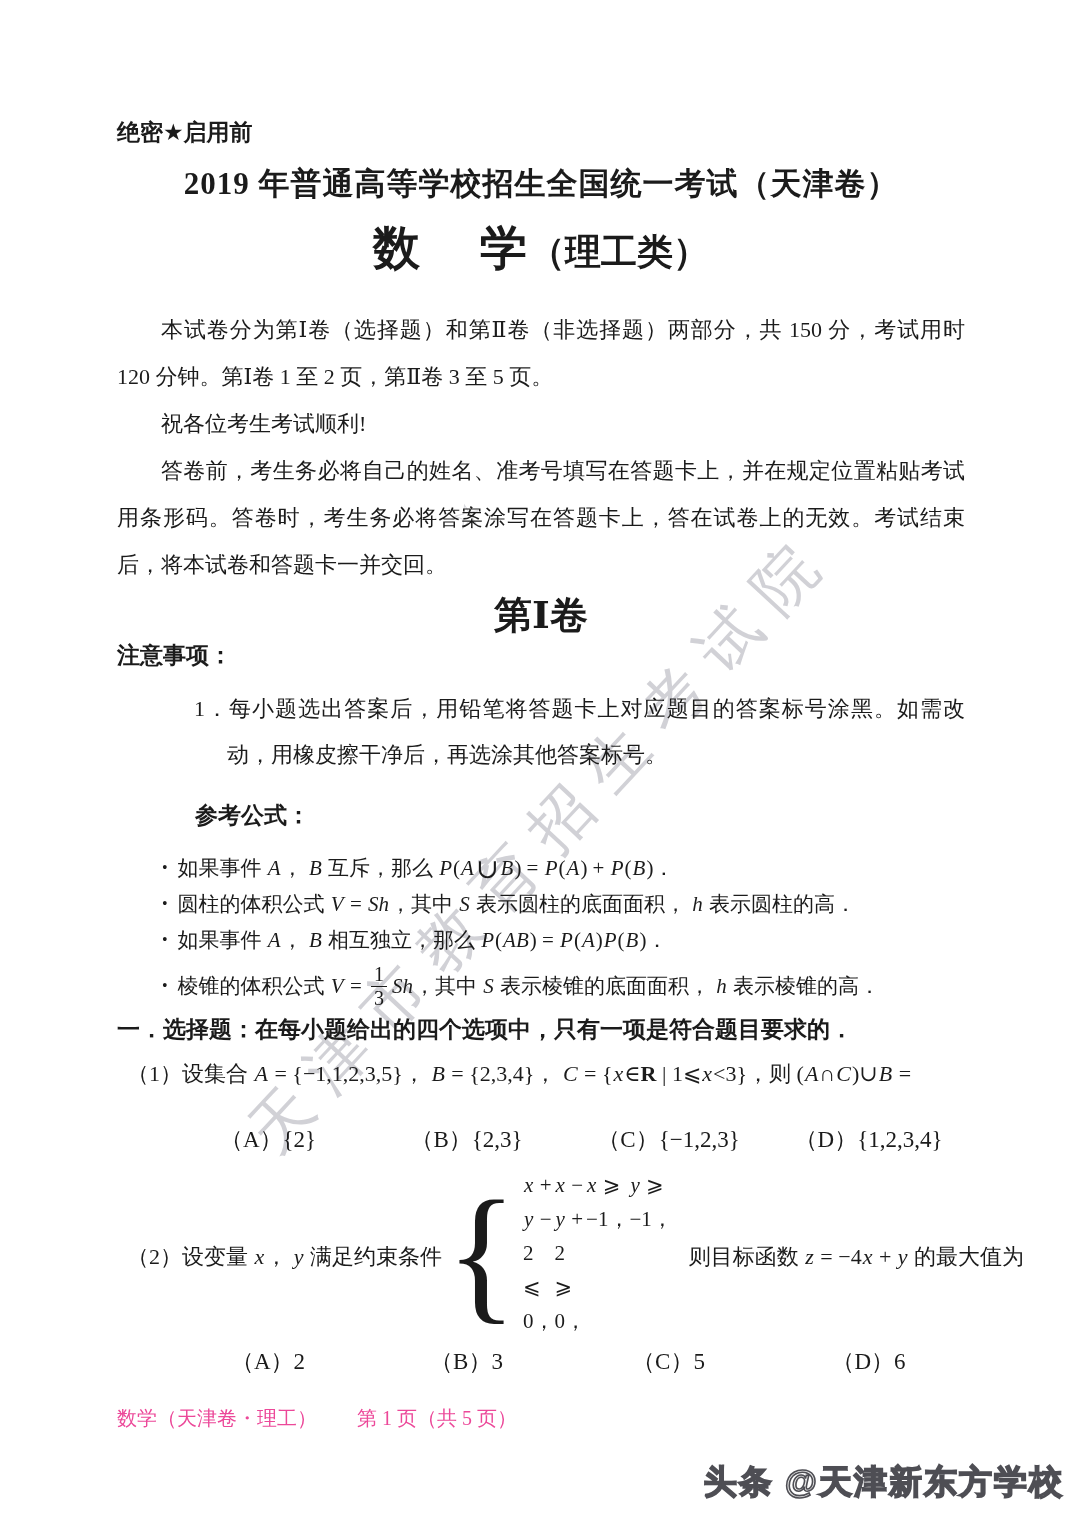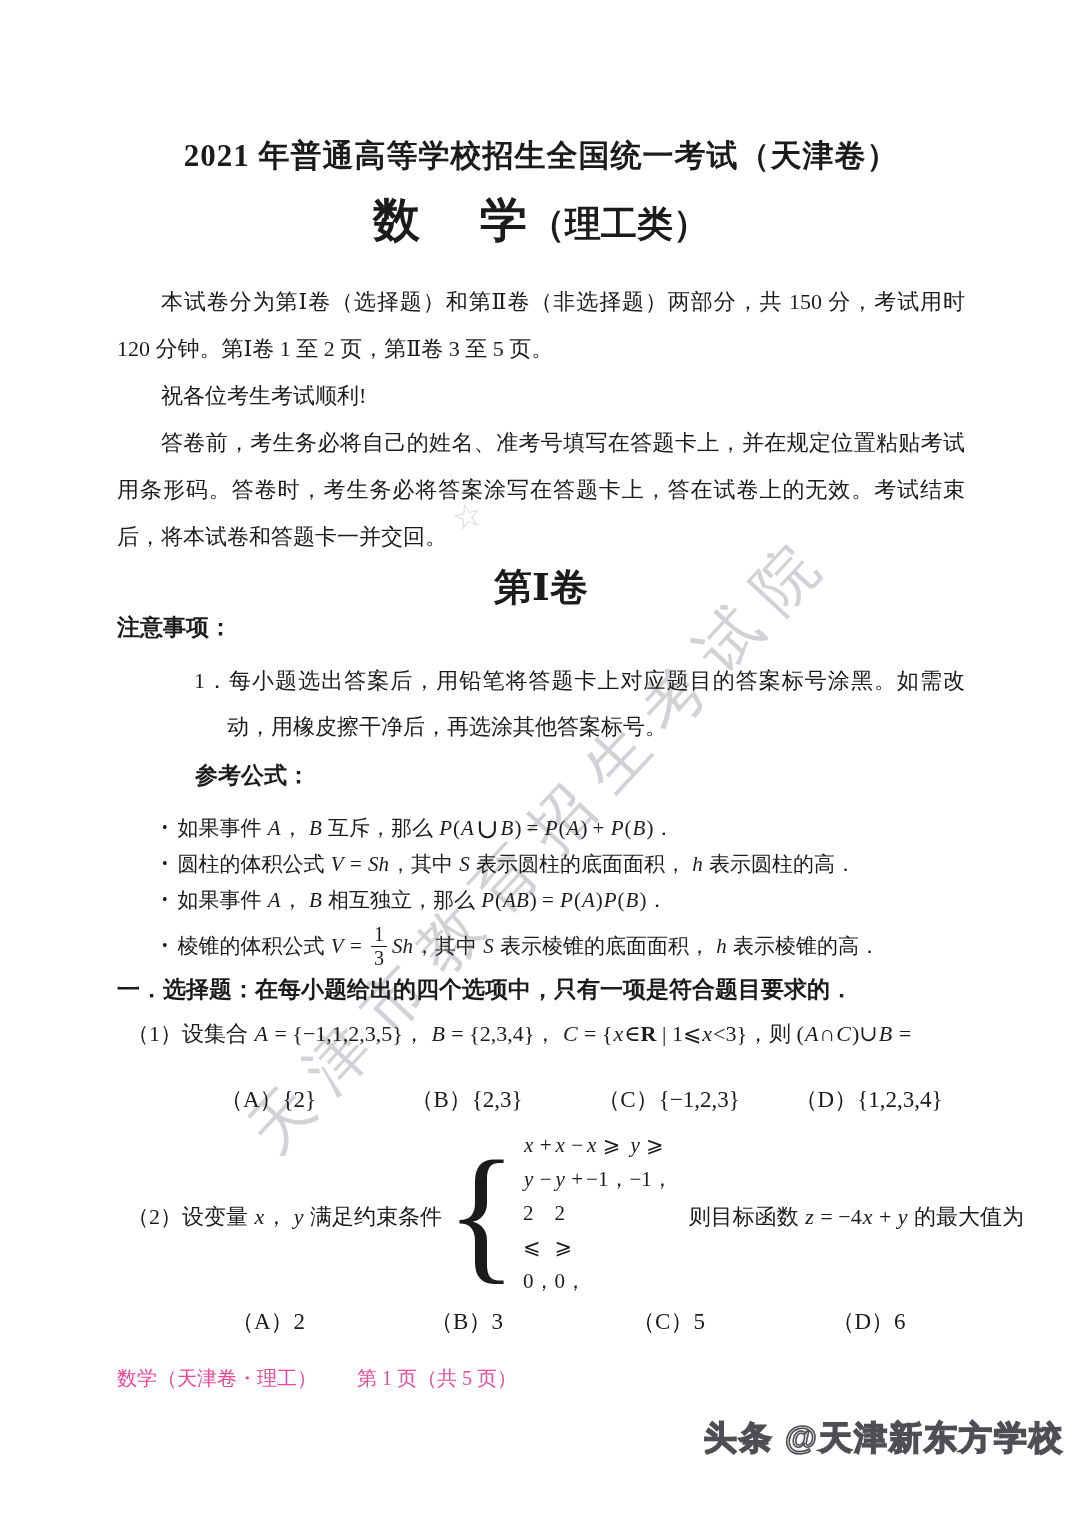--- a/index.html
+++ b/index.html
@@ -22,21 +22,21 @@
 
   .part-title { margin-top:2px; text-align:center; font-size:38px; line-height:50px;
                 font-weight:bold; }
 
   .notice-heading { margin-top:0; font-family:"Liberation Sans","DejaVu Sans",sans-serif;
                     font-weight:bold; font-size:23px; line-height:30px; }
   .note { margin-top:0; font-size:22px; line-height:46px; text-align:justify;
           padding-left:110px; text-indent:-33px; }
   .note.n1 { margin-top:16px; }
 
-  .formula-heading { margin-top:10px; padding-left:78px;
+  .formula-heading { margin-top:22px; padding-left:78px;
                      font-family:"Liberation Sans","DejaVu Sans",sans-serif;
                      font-weight:bold; font-size:23px; line-height:30px; }
   .formulas { list-style:none; margin-top:20px; padding-left:45px; }
   .formulas li { font-size:21px; line-height:35px; }
   .formulas li::before { content:"•"; font-size:16px; margin-right:10px; vertical-align:2px; }
   .formulas li.tall { line-height:56px; }
   i { padding:0 1px; }
   .bigop { font-size:27px; line-height:1; vertical-align:-3px; padding:0 1px; }
   .frac { display:inline-flex; flex-direction:column; vertical-align:middle; text-align:center;
           line-height:1.05; font-size:20px; margin:0 4px 4px 4px; }
@@ -64,37 +64,38 @@
 
   .footer { margin-top:26px; text-align:left; font-size:20px; line-height:28px; color:#ec4899; }
   .footer .gap { display:inline-block; width:40px; }
 
   .watermark-diagonal { position:absolute; left:78px; top:800px; width:924px; z-index:1;
     transform:rotate(-47deg); text-align:center; white-space:nowrap;
     font-size:62px; letter-spacing:20px; color:rgba(164,164,174,0.50);
     pointer-events:none; }
   .watermark-star { position:absolute; left:452px; top:496px; z-index:1; font-size:34px;
     color:rgba(170,170,180,0.45); transform:rotate(-14deg); pointer-events:none; }
-  .social-mark { position:absolute; right:16px; top:1416px; z-index:3;
+  .social-mark { position:absolute; right:16px; top:1460px; z-index:3;
     font-family:"Liberation Sans","DejaVu Sans",sans-serif; font-weight:bold;
     font-size:33px; letter-spacing:2px; color:#ededed;
     -webkit-text-stroke:1.6px #4e4e54; text-shadow:0 0 1px #8a8a8e; }
 </style>
 </head>
 <body>
 
 <div class="page">
 
   <div class="watermark-diagonal">天津市教育招生考试院</div>
   <div class="watermark-star">☆</div>
 
   <div class="content">
 
+    <div class="classification">绝密★启用前</div>
 
-    <h1 class="exam-title">2021 年普通高等学校招生全国统一考试（天津卷）</h1>
+    <h1 class="exam-title">2019 年普通高等学校招生全国统一考试（天津卷）</h1>
 
     <h2 class="subject-title"><span class="subject-main">数</span><span class="subject-gap"></span><span class="subject-main">学</span><span class="subject-sub">（理工类）</span></h2>
 
     <p class="para first">本试卷分为第Ⅰ卷（选择题）和第Ⅱ卷（非选择题）两部分，共 150 分，考试用时 120 分钟。第Ⅰ卷 1 至 2 页，第Ⅱ卷 3 至 5 页。</p>
     <p class="para">祝各位考生考试顺利!</p>
     <p class="para">答卷前，考生务必将自己的姓名、准考号填写在答题卡上，并在规定位置粘贴考试用条形码。答卷时，考生务必将答案涂写在答题卡上，答在试卷上的无效。考试结束后，将本试卷和答题卡一并交回。</p>
 
     <h3 class="part-title">第Ⅰ卷</h3>
 
     <div class="notice-heading">注意事项：</div>

